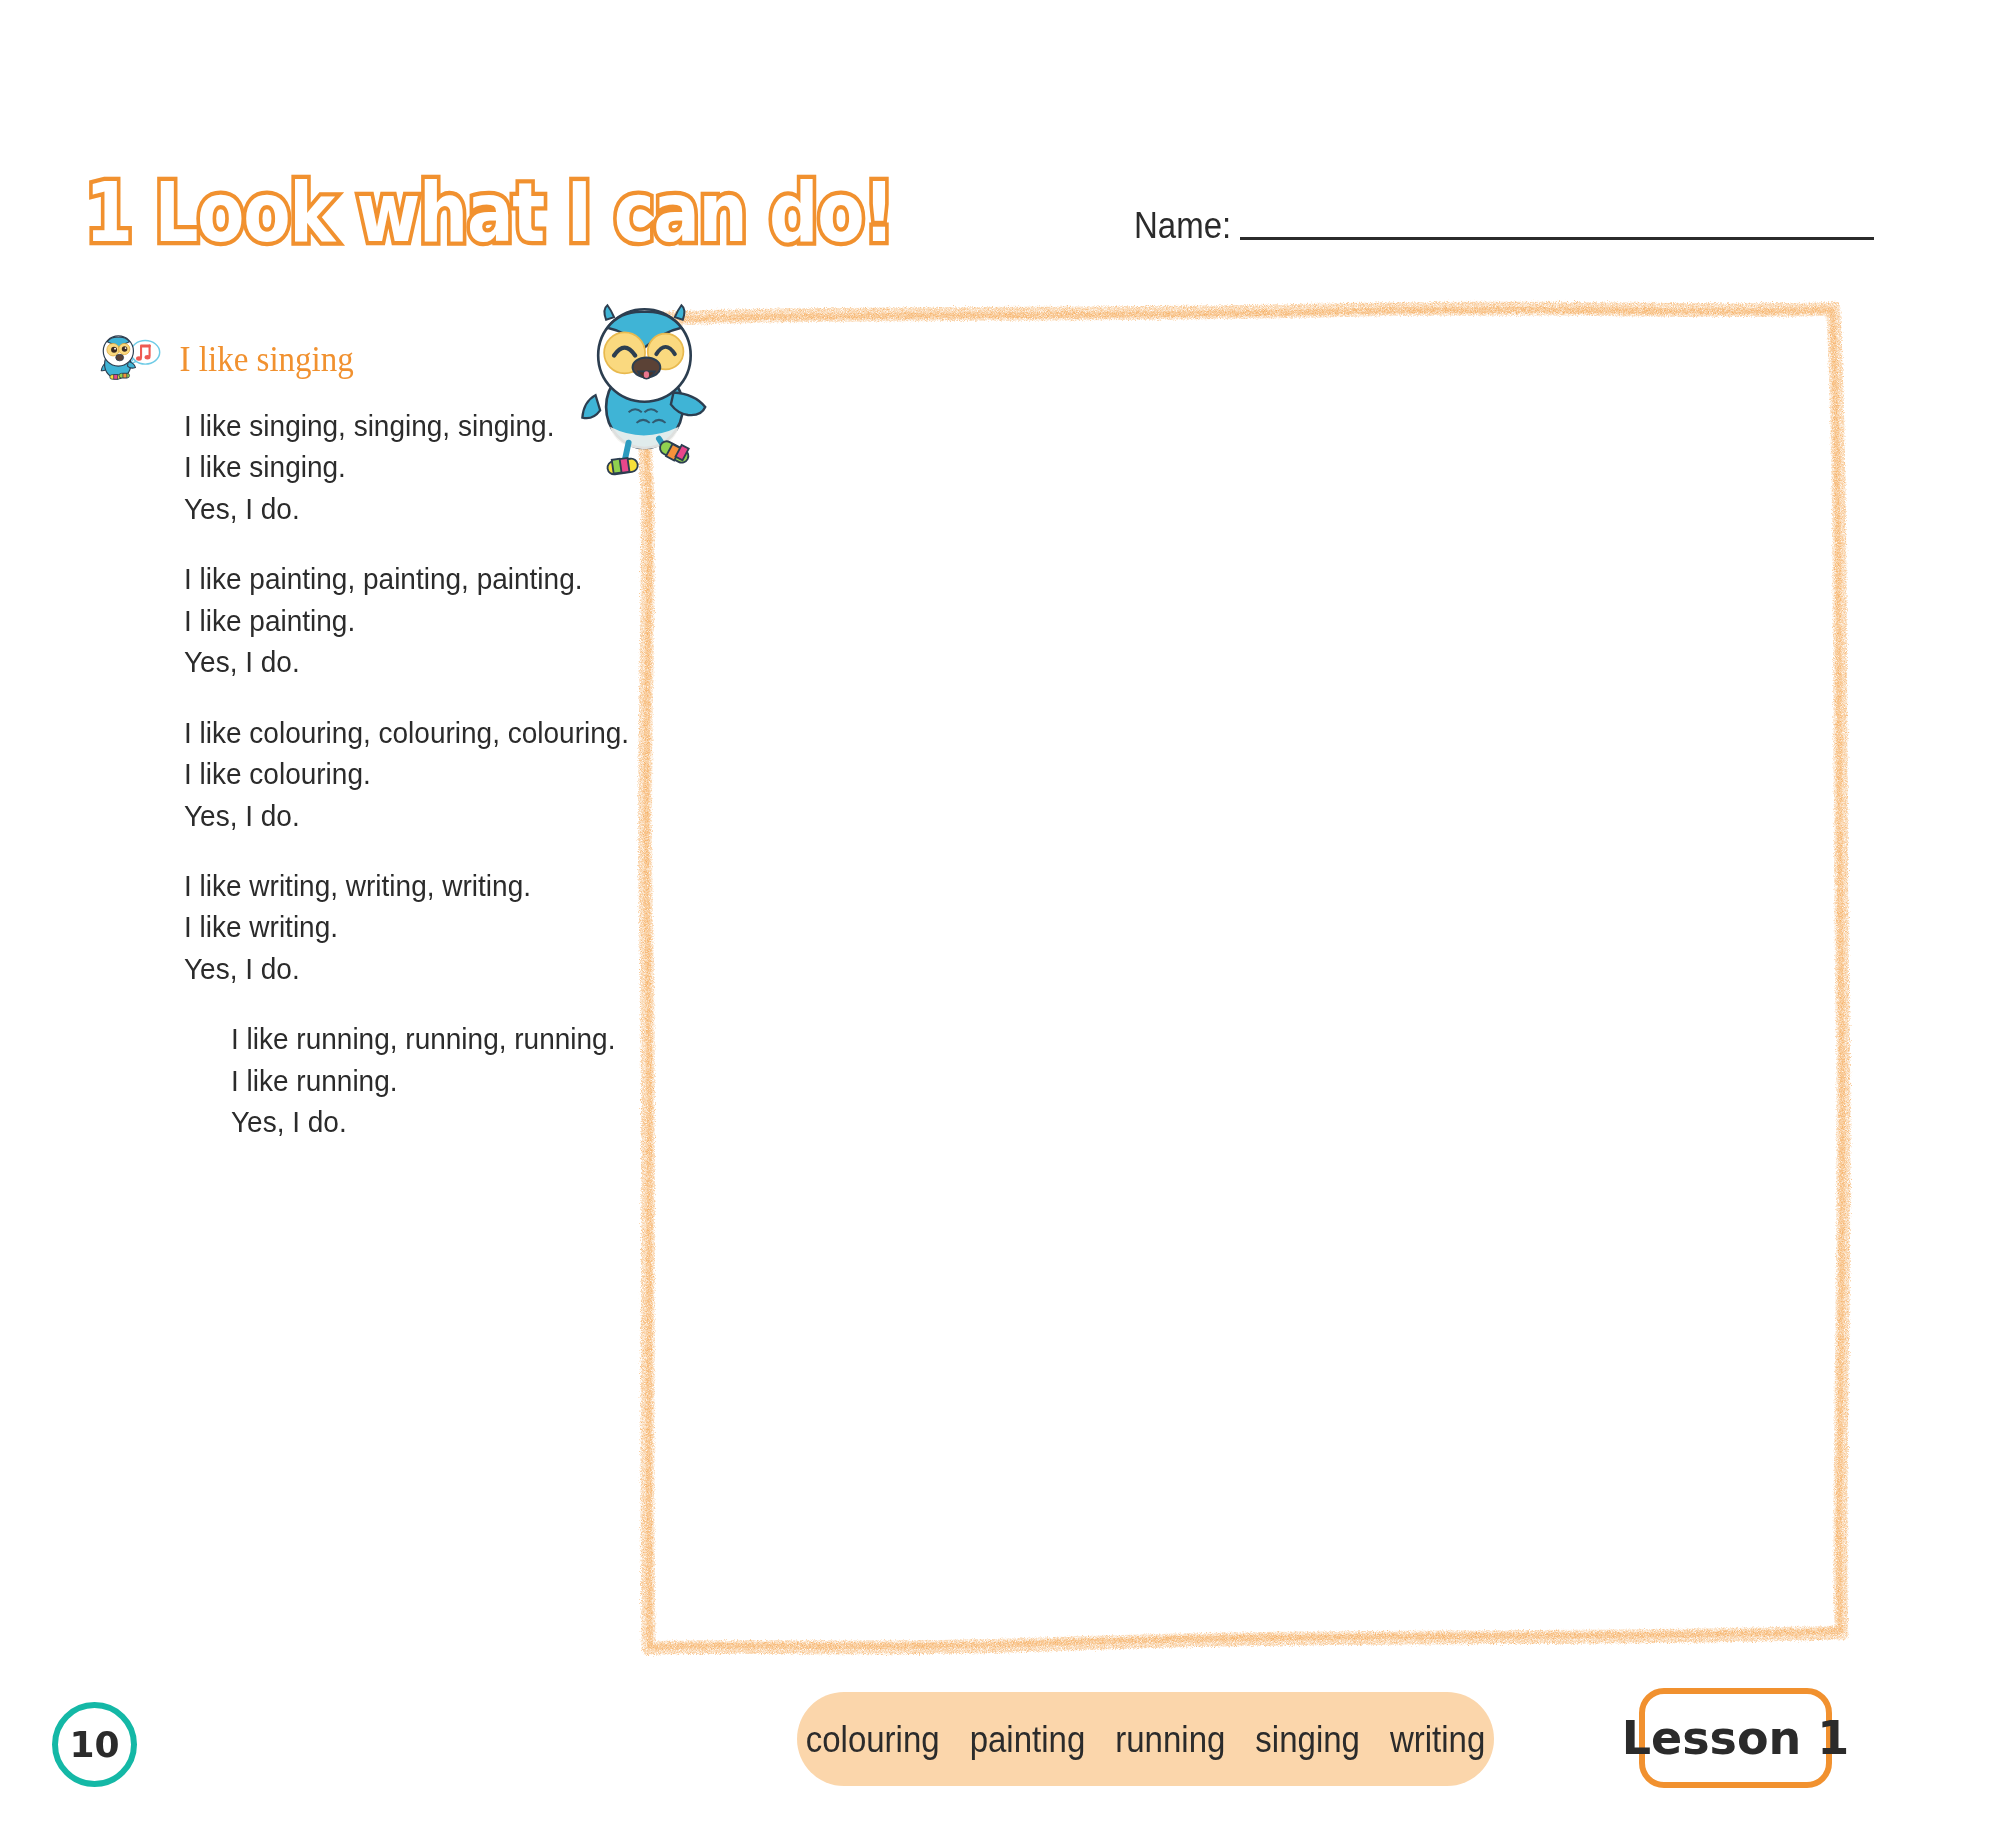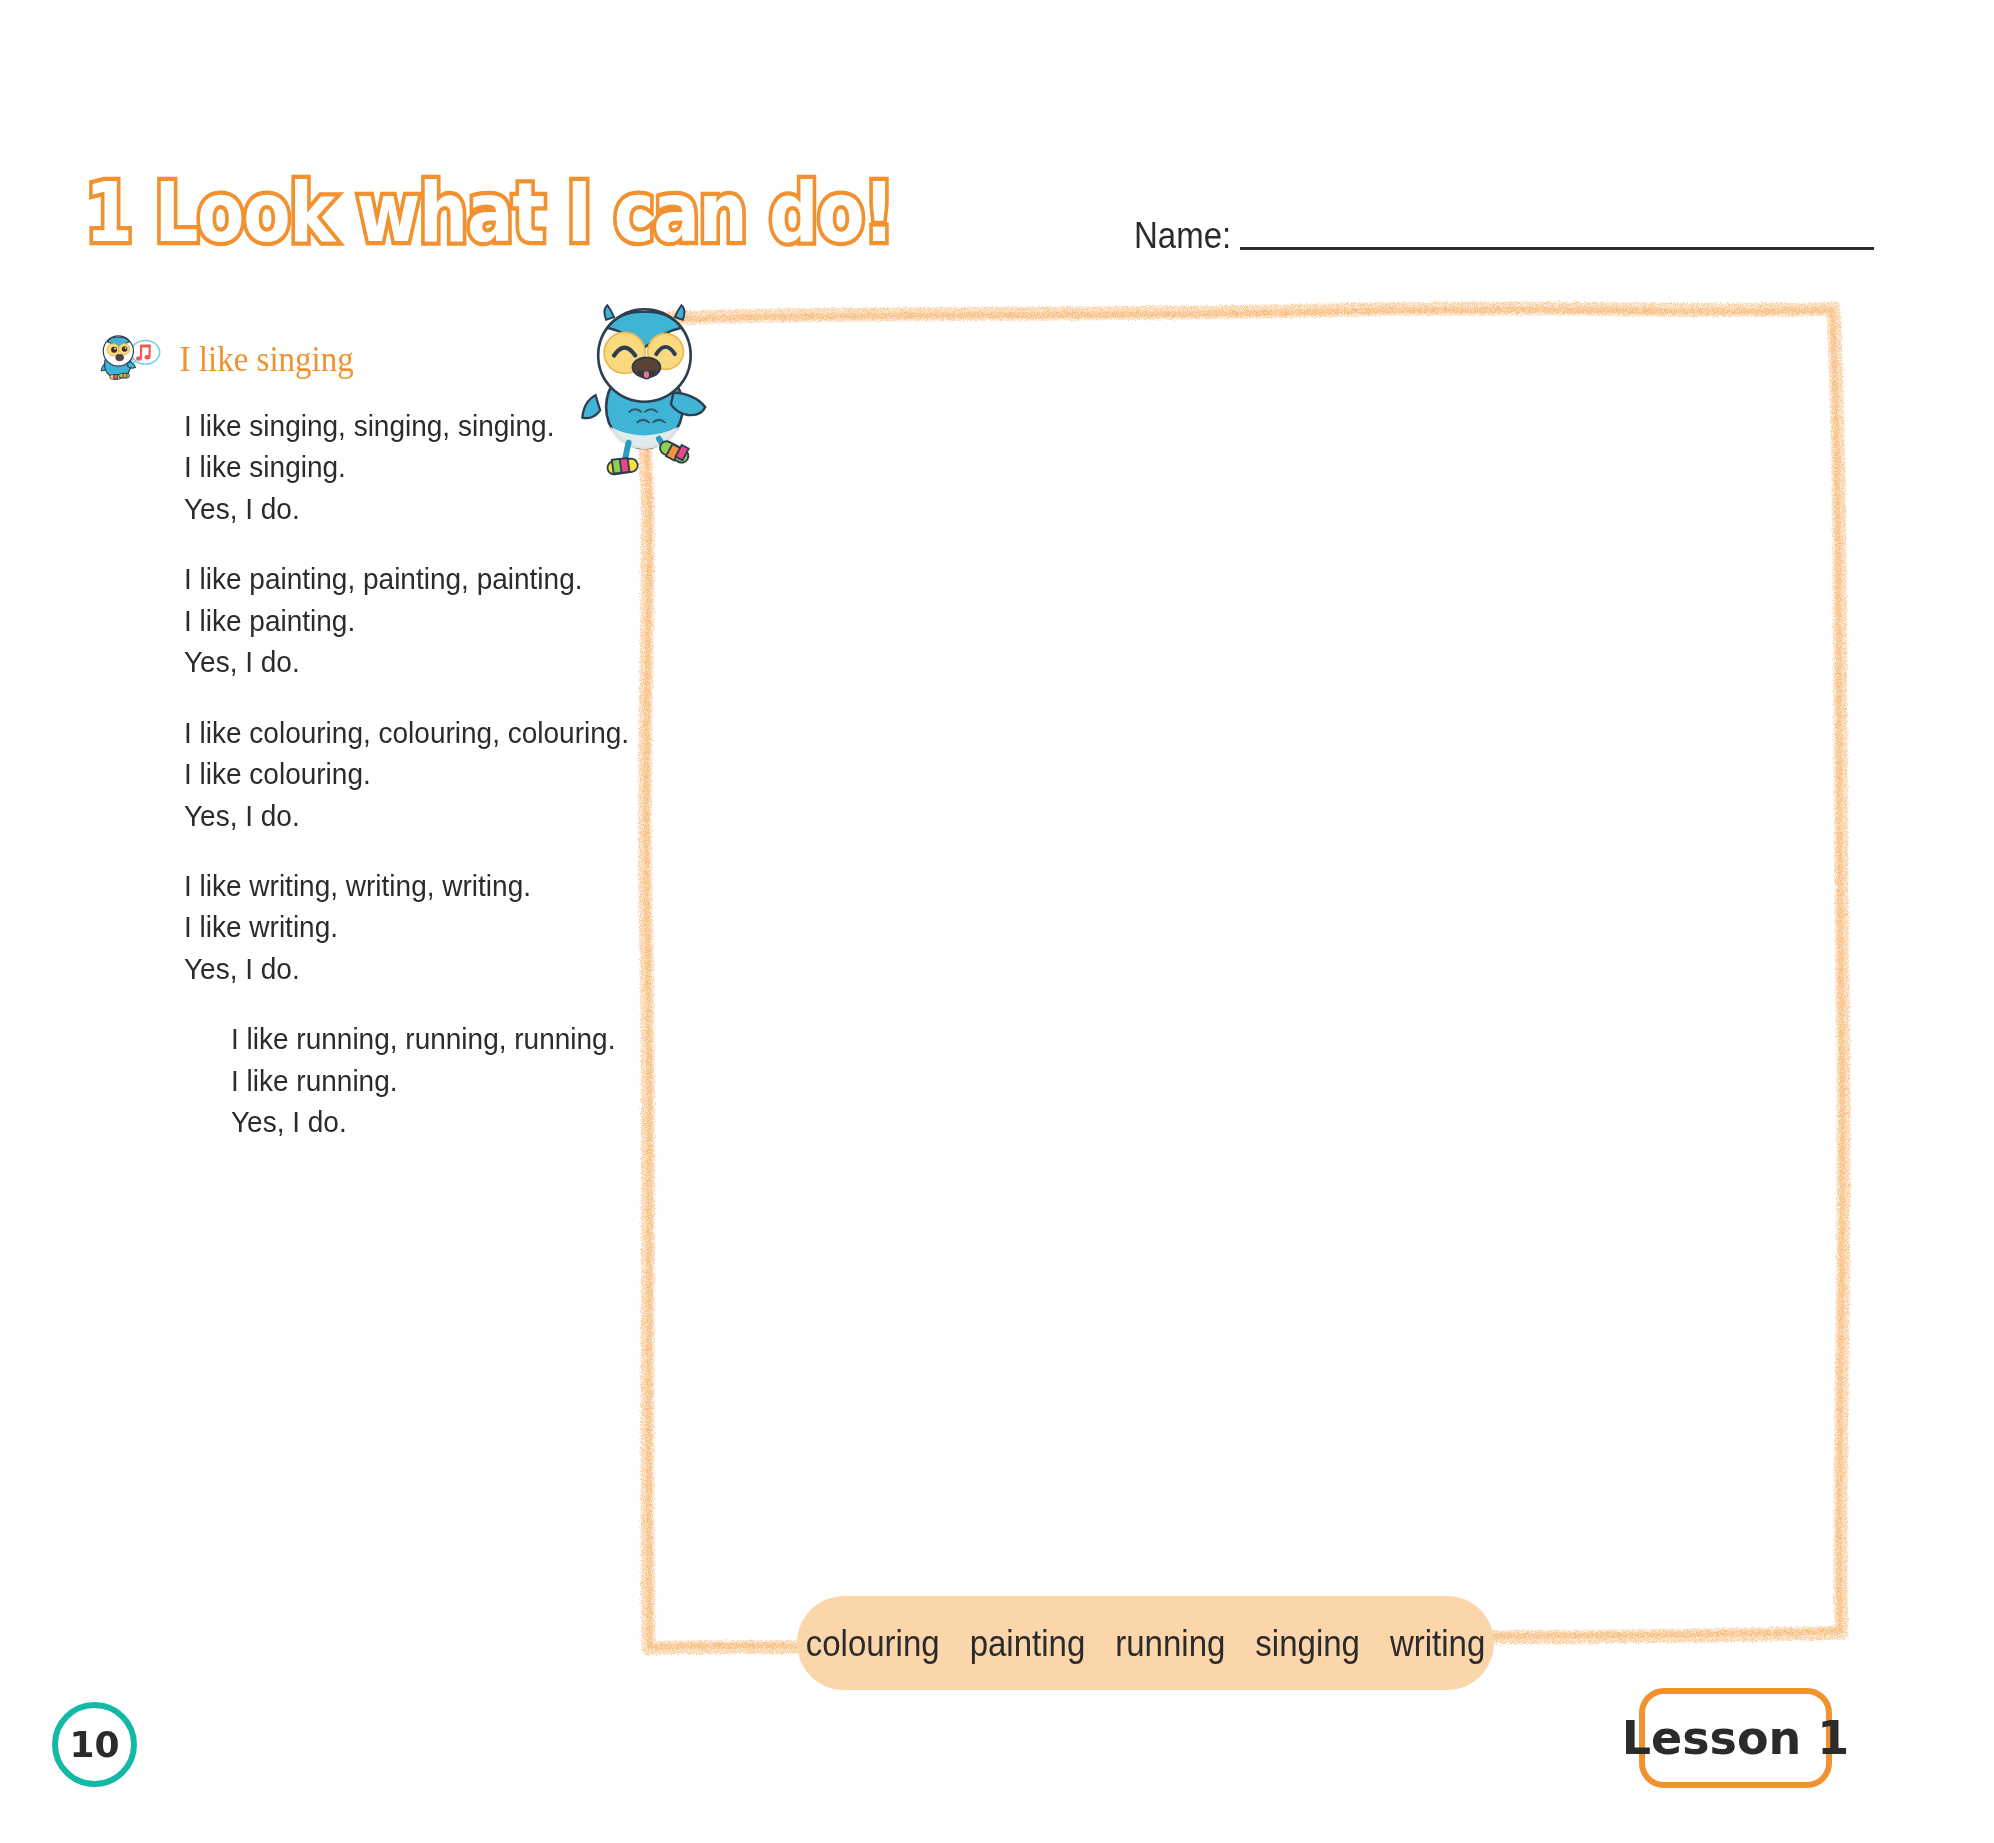--- a/index.html
+++ b/index.html
@@ -31,21 +31,21 @@
     paint-order: stroke fill;
     white-space: nowrap;
     transform: scaleY(1.18);
     transform-origin: left top;
   }
 
   
   #name-block {
     position: absolute;
     left: 1134px;
-    top: 221px;
+    top: 211px;
     display: flex;
     align-items: flex-end;
     width: 740px;
   }
   #name-label {
     font-size: 33px;
     color: #2b2b2b;
     font-family: "Liberation Sans", sans-serif;
     white-space: nowrap;
     line-height: 1;
@@ -136,21 +136,21 @@
     font-size: 36px;
     font-weight: 700;
     color: #2b2b2b;
     font-family: "DejaVu Sans", sans-serif;
     line-height: 1;
   }
 
   #word-bank {
     position: absolute;
     left: 797px;
-    top: 1596px;
+    top: 1692px;
     width: 697px;
     height: 94px;
     background: #FBD6AB;
     border-radius: 47px;
     display: flex;
     align-items: center;
     justify-content: center;
     gap: 30px;
     box-sizing: border-box;
     padding: 0 34px;

